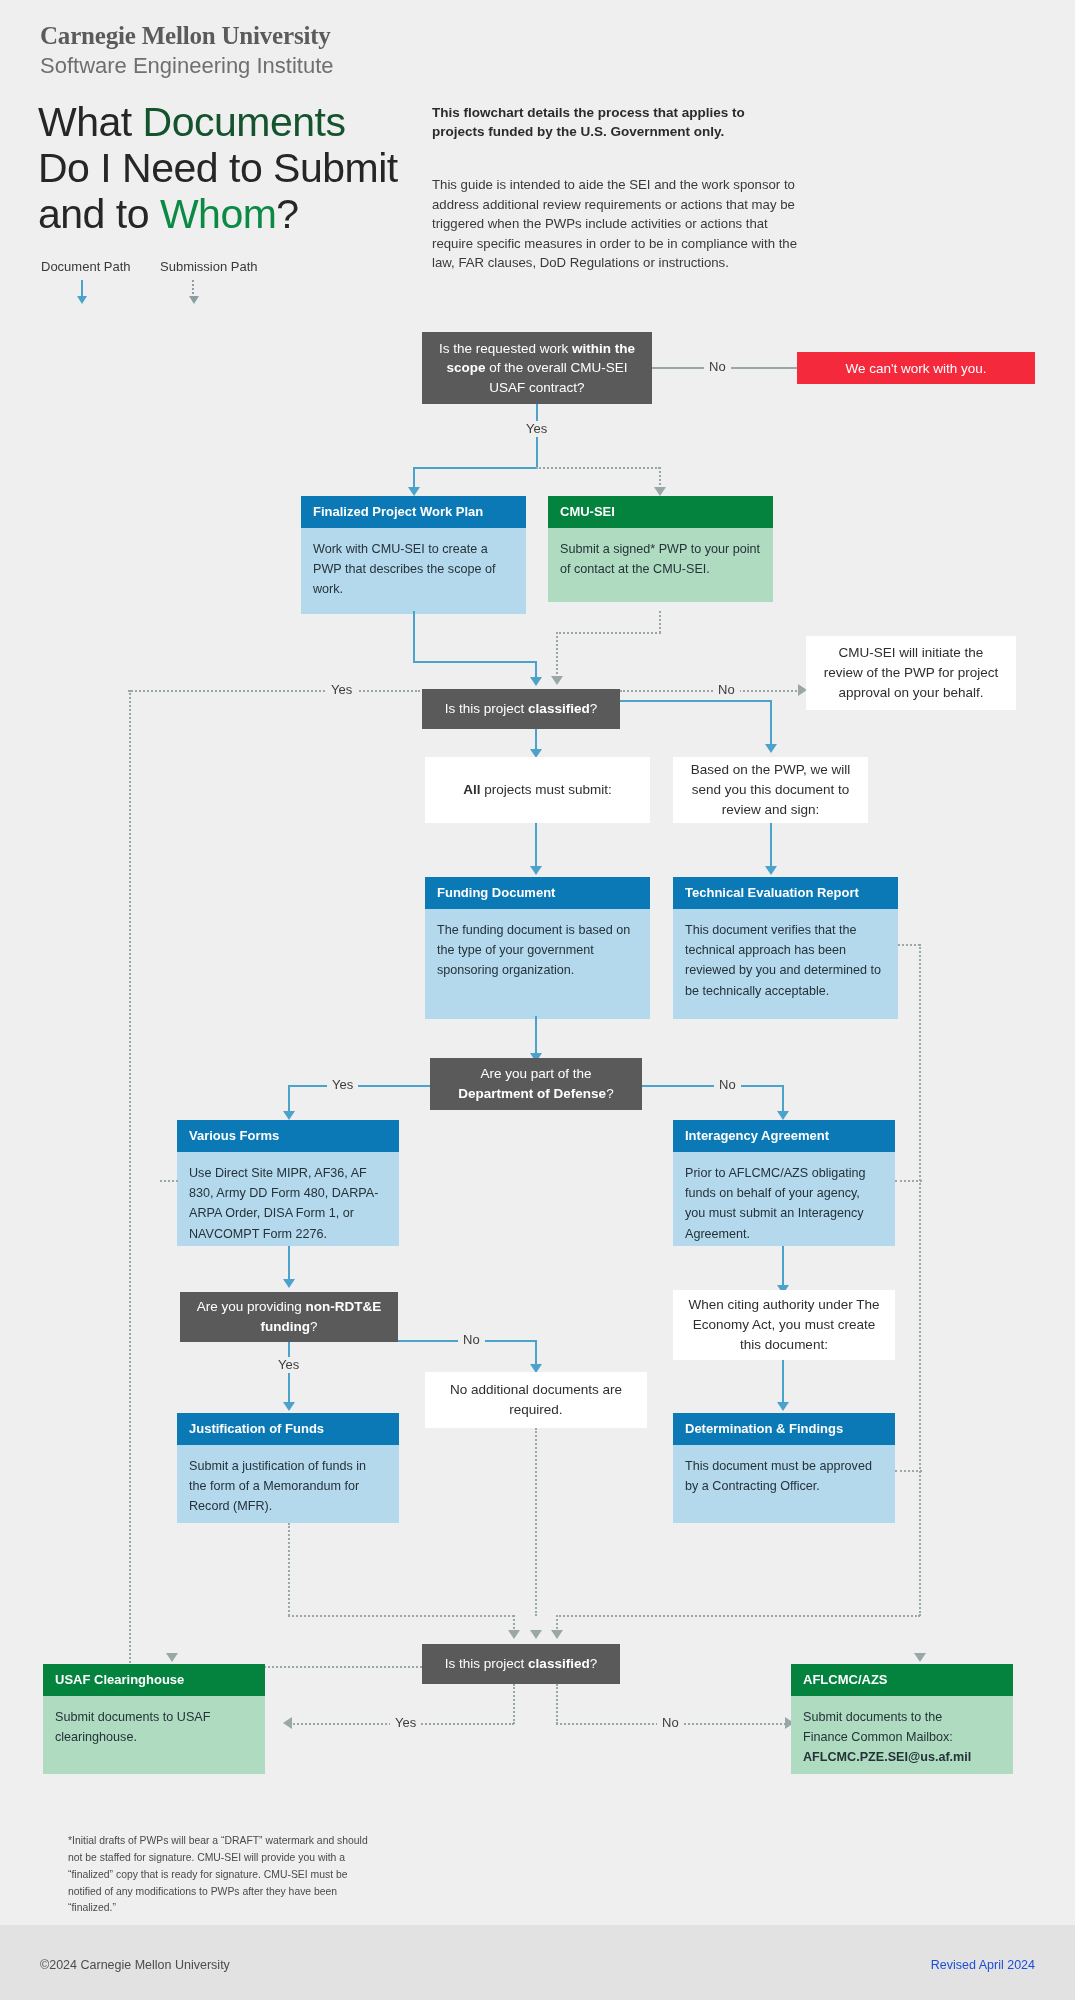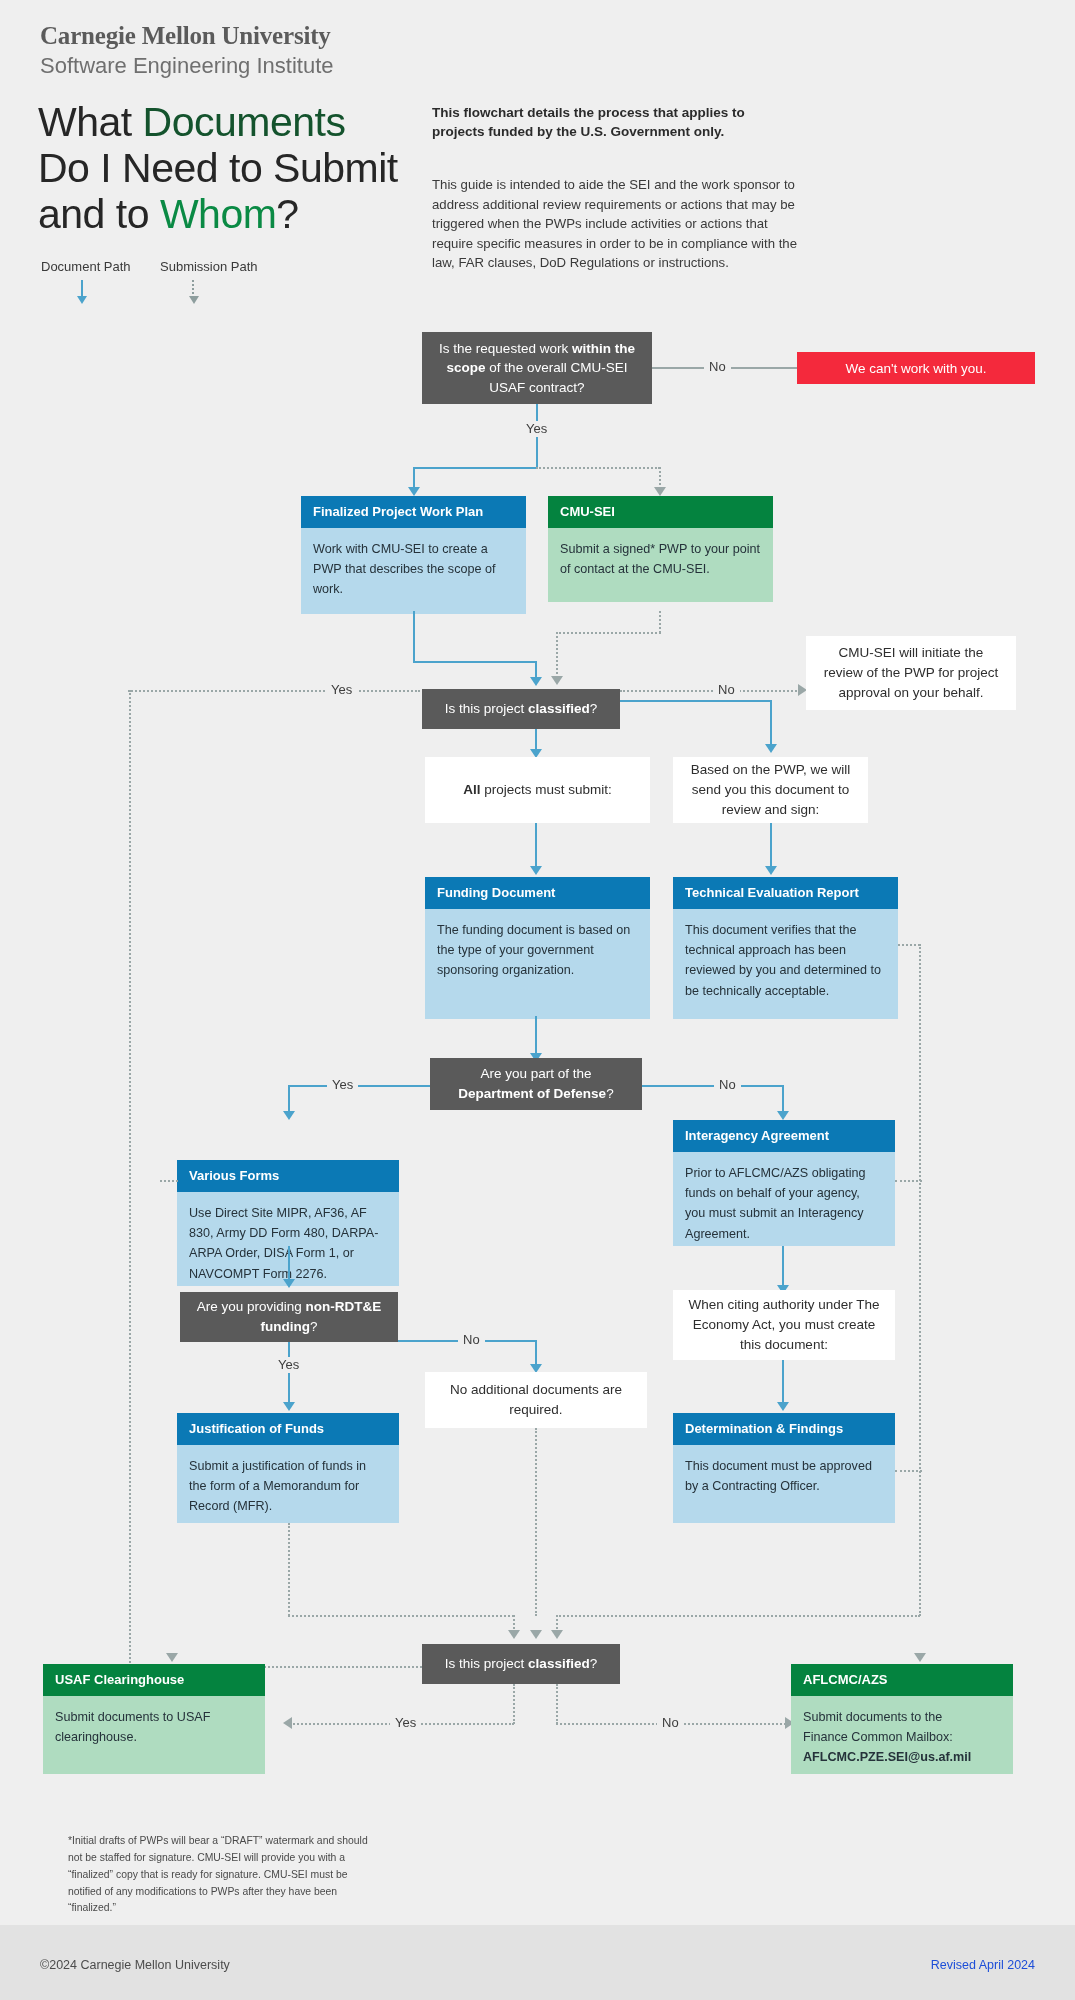--- a/index.html
+++ b/index.html
@@ -260,21 +260,21 @@
   <div class="ln lnh" style="left:288px; top:1085px; width:142px;"></div>
   <div class="edge-label" style="left:327px; top:1077px;">Yes</div>
   <div class="ln lnv" style="left:288px; top:1085px; height:28px;"></div>
   <div class="ar-d" style="left:283px; top:1111px;"></div>
 
   <div class="ln lnh" style="left:642px; top:1085px; width:142px;"></div>
   <div class="edge-label" style="left:714px; top:1077px;">No</div>
   <div class="ln lnv" style="left:782px; top:1085px; height:28px;"></div>
   <div class="ar-d" style="left:777px; top:1111px;"></div>
 
-  <div class="card blue" style="left:177px; top:1120px; width:222px;margin-top:40px;">
+  <div class="card blue" style="left:177px; top:1120px; width:222px;">
     <div class="hd">Various Forms</div>
     <div class="bd" style="height:94px;">Use Direct Site MIPR, AF36, AF 830, Army DD Form 480, DARPA-ARPA Order, DISA Form 1, or NAVCOMPT Form 2276.</div>
   </div>
 
   <div class="card blue" style="left:673px; top:1120px; width:222px;">
     <div class="hd">Interagency Agreement</div>
     <div class="bd" style="height:94px;">Prior to AFLCMC/AZS obligating funds on behalf of your agency, you must submit an Interagency Agreement.</div>
   </div>
 
   <div class="doth" style="left:160px; top:1180px; width:18px;"></div>

